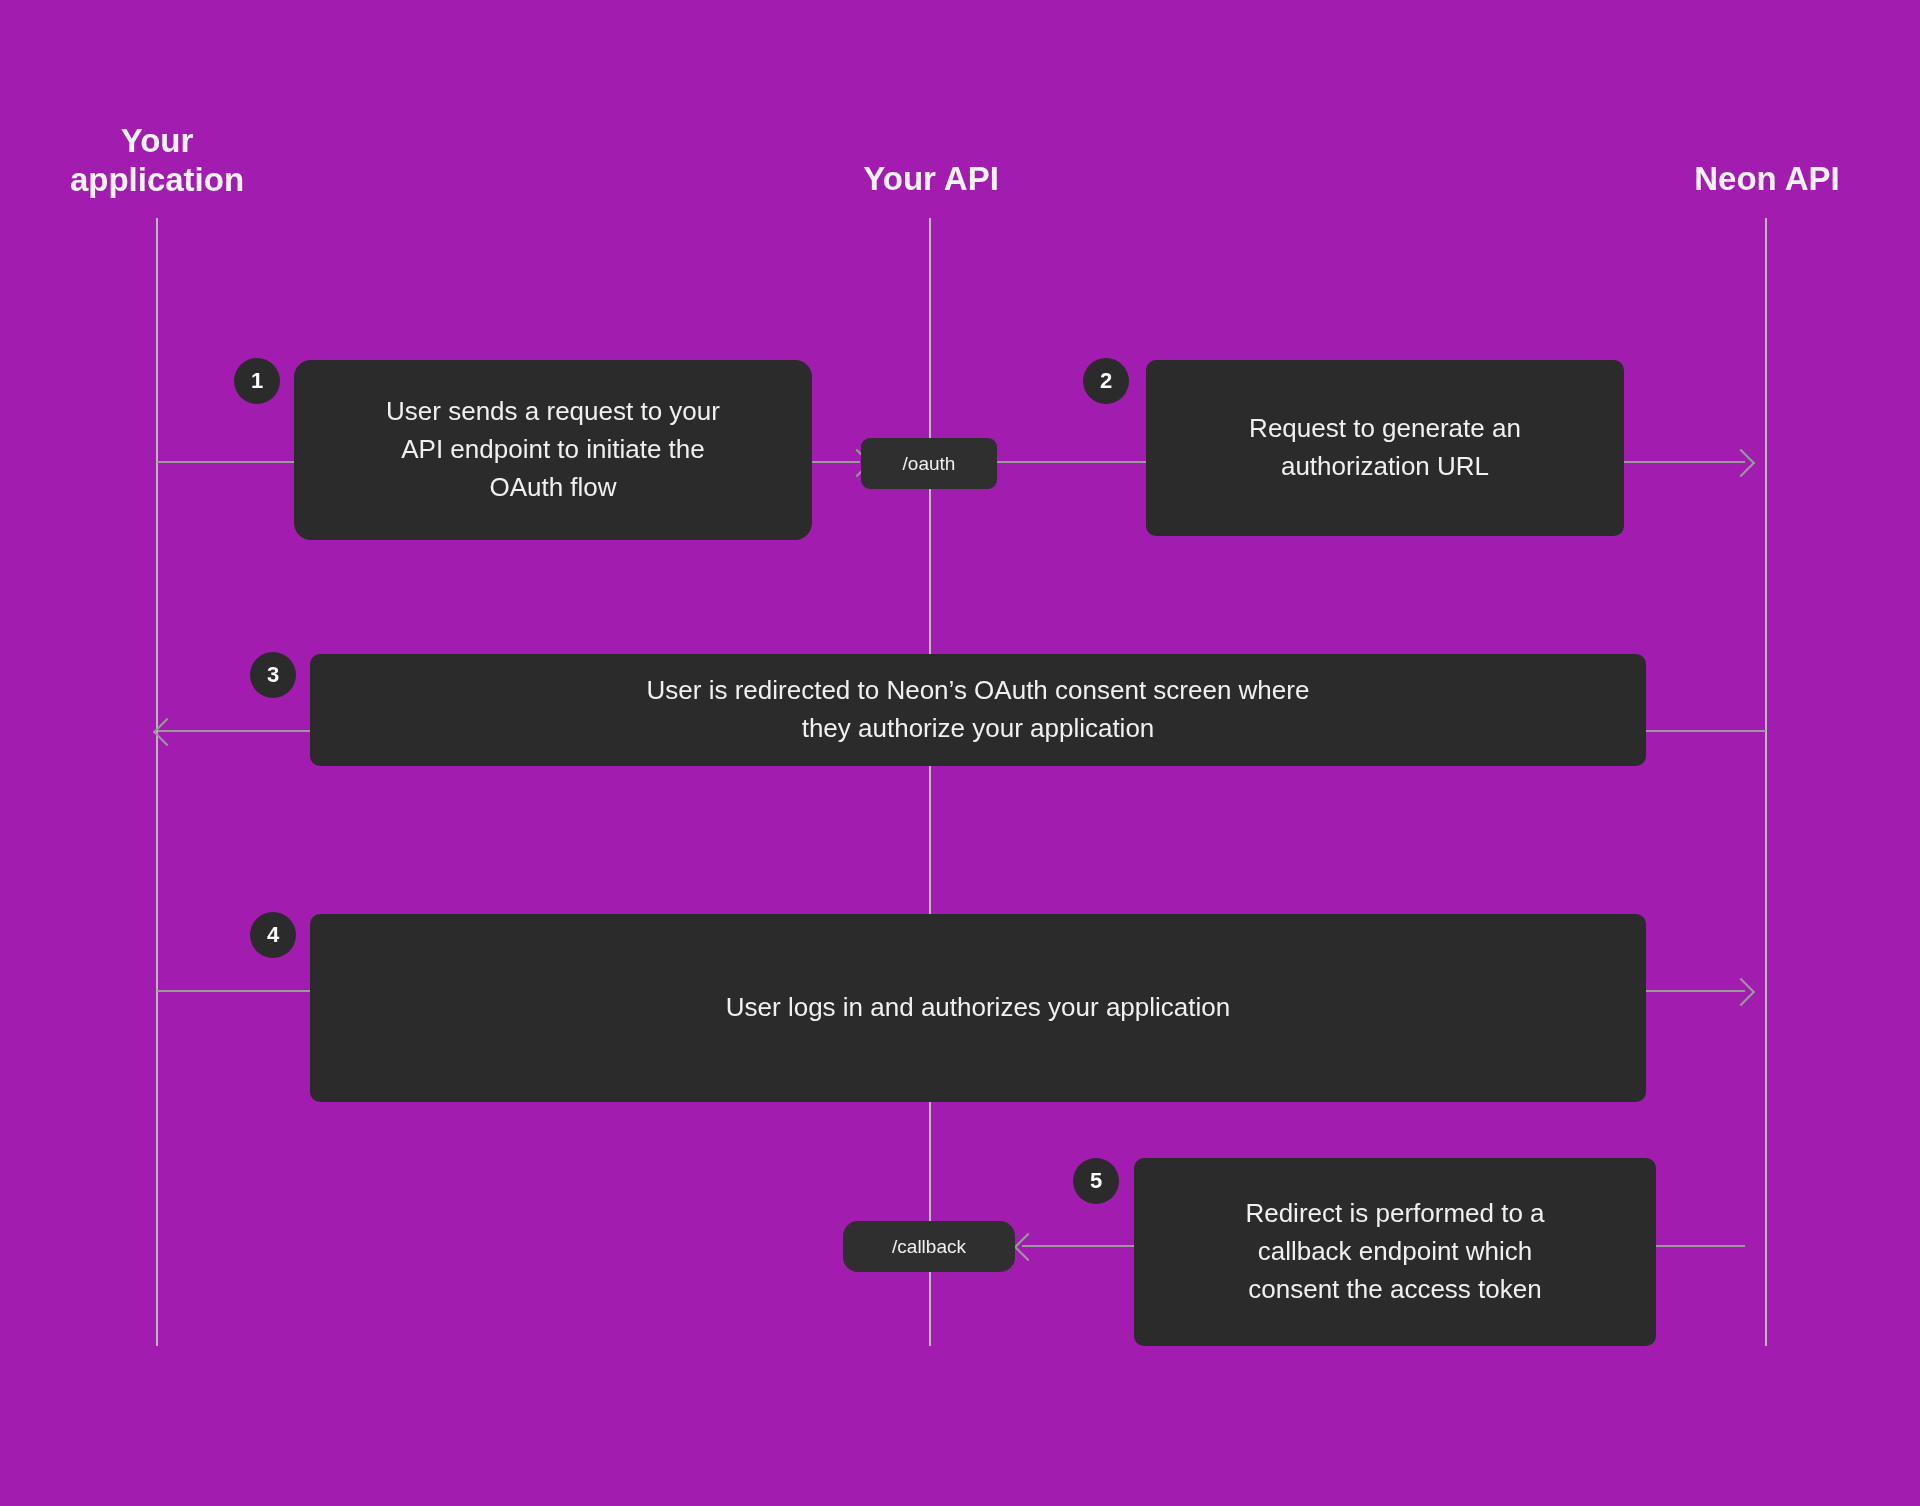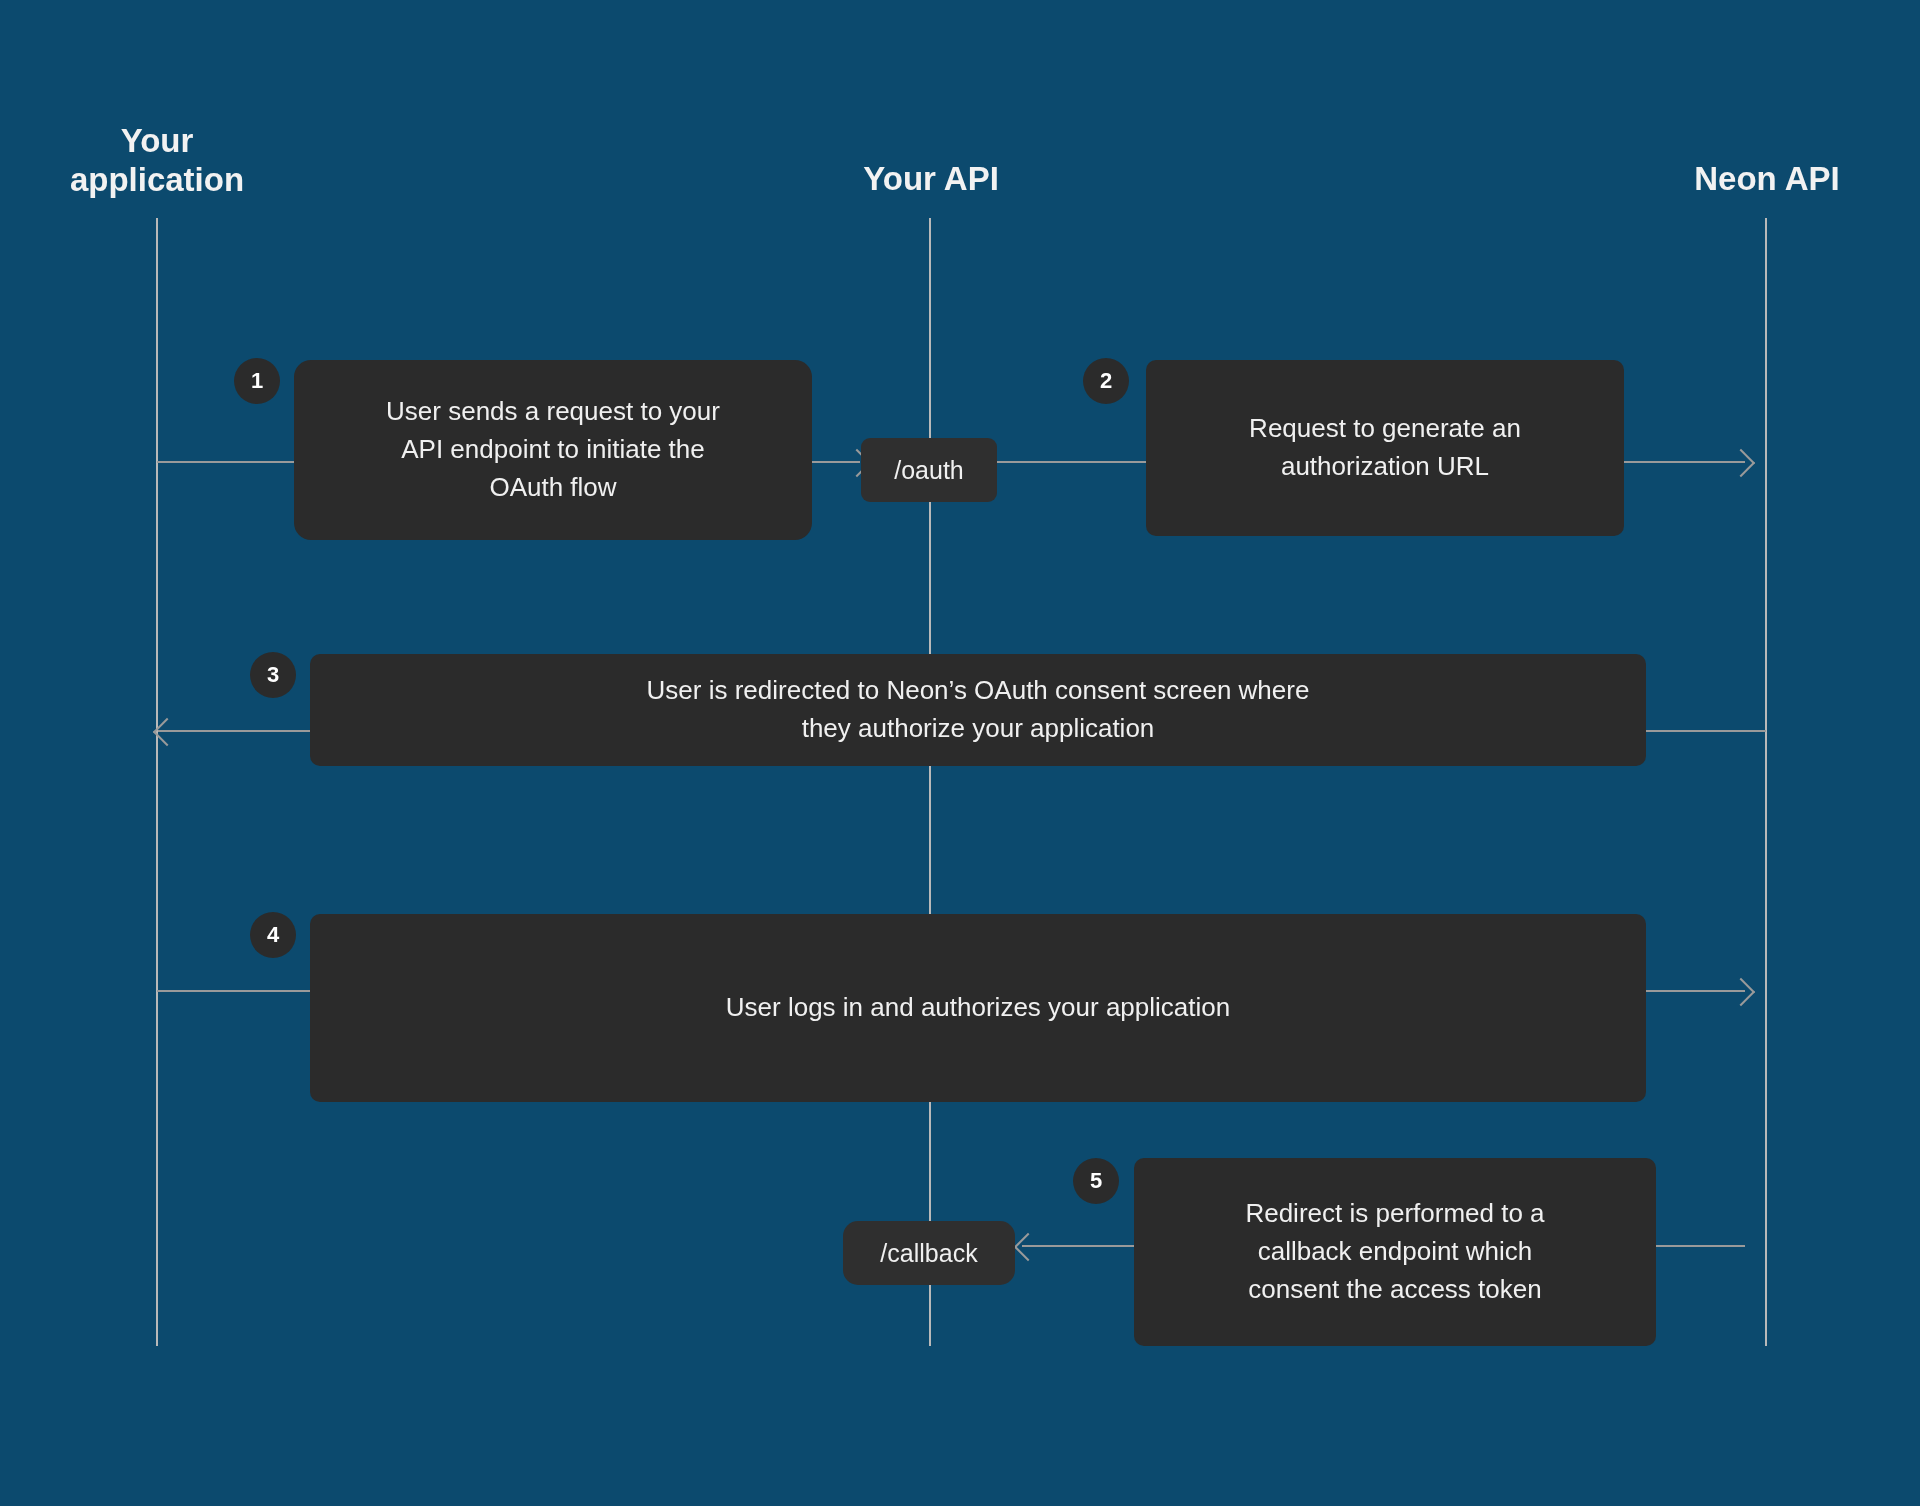--- a/index.html
+++ b/index.html
@@ -8,21 +8,21 @@
     background: #171717;
   }
   body {
     font-family: "Liberation Sans", sans-serif;
     -webkit-font-smoothing: antialiased;
   }
   #stage {
     position: relative;
     width: 1920px;
     height: 1506px;
-    background: #0c4a6e;
+    background: #a21caf;
     overflow: hidden;
   }
 
   
   .lifeline {
     position: absolute;
     width: 2px;
     background: #b9b9b9;
     top: 218px;
     height: 1128px;
@@ -109,26 +109,26 @@
   .bg3 { left: 250px;  top: 652px; }
   .bg4 { left: 250px;  top: 912px; }
   .bg5 { left: 1073px; top: 1158px; }
 
   
   .pill {
     position: absolute;
     background: #2f2f2f;
     border-radius: 9px;
     color: #f0f0f0;
-    font-size: 25px;
+    font-size: 19px;
     display: flex;
     align-items: center;
     justify-content: center;
     padding: 0 22px;
-    height: 64px;
+    height: 51px;
     box-sizing: border-box;
     z-index: 6;
   }
   .pill-oauth    { left: 861px; top: 438px;  width: 136px; }
   .pill-callback { left: 843px; top: 1221px; width: 172px; border-radius: 15px; }
 </style>
 </head>
 <body>
 
 <div id="stage">

